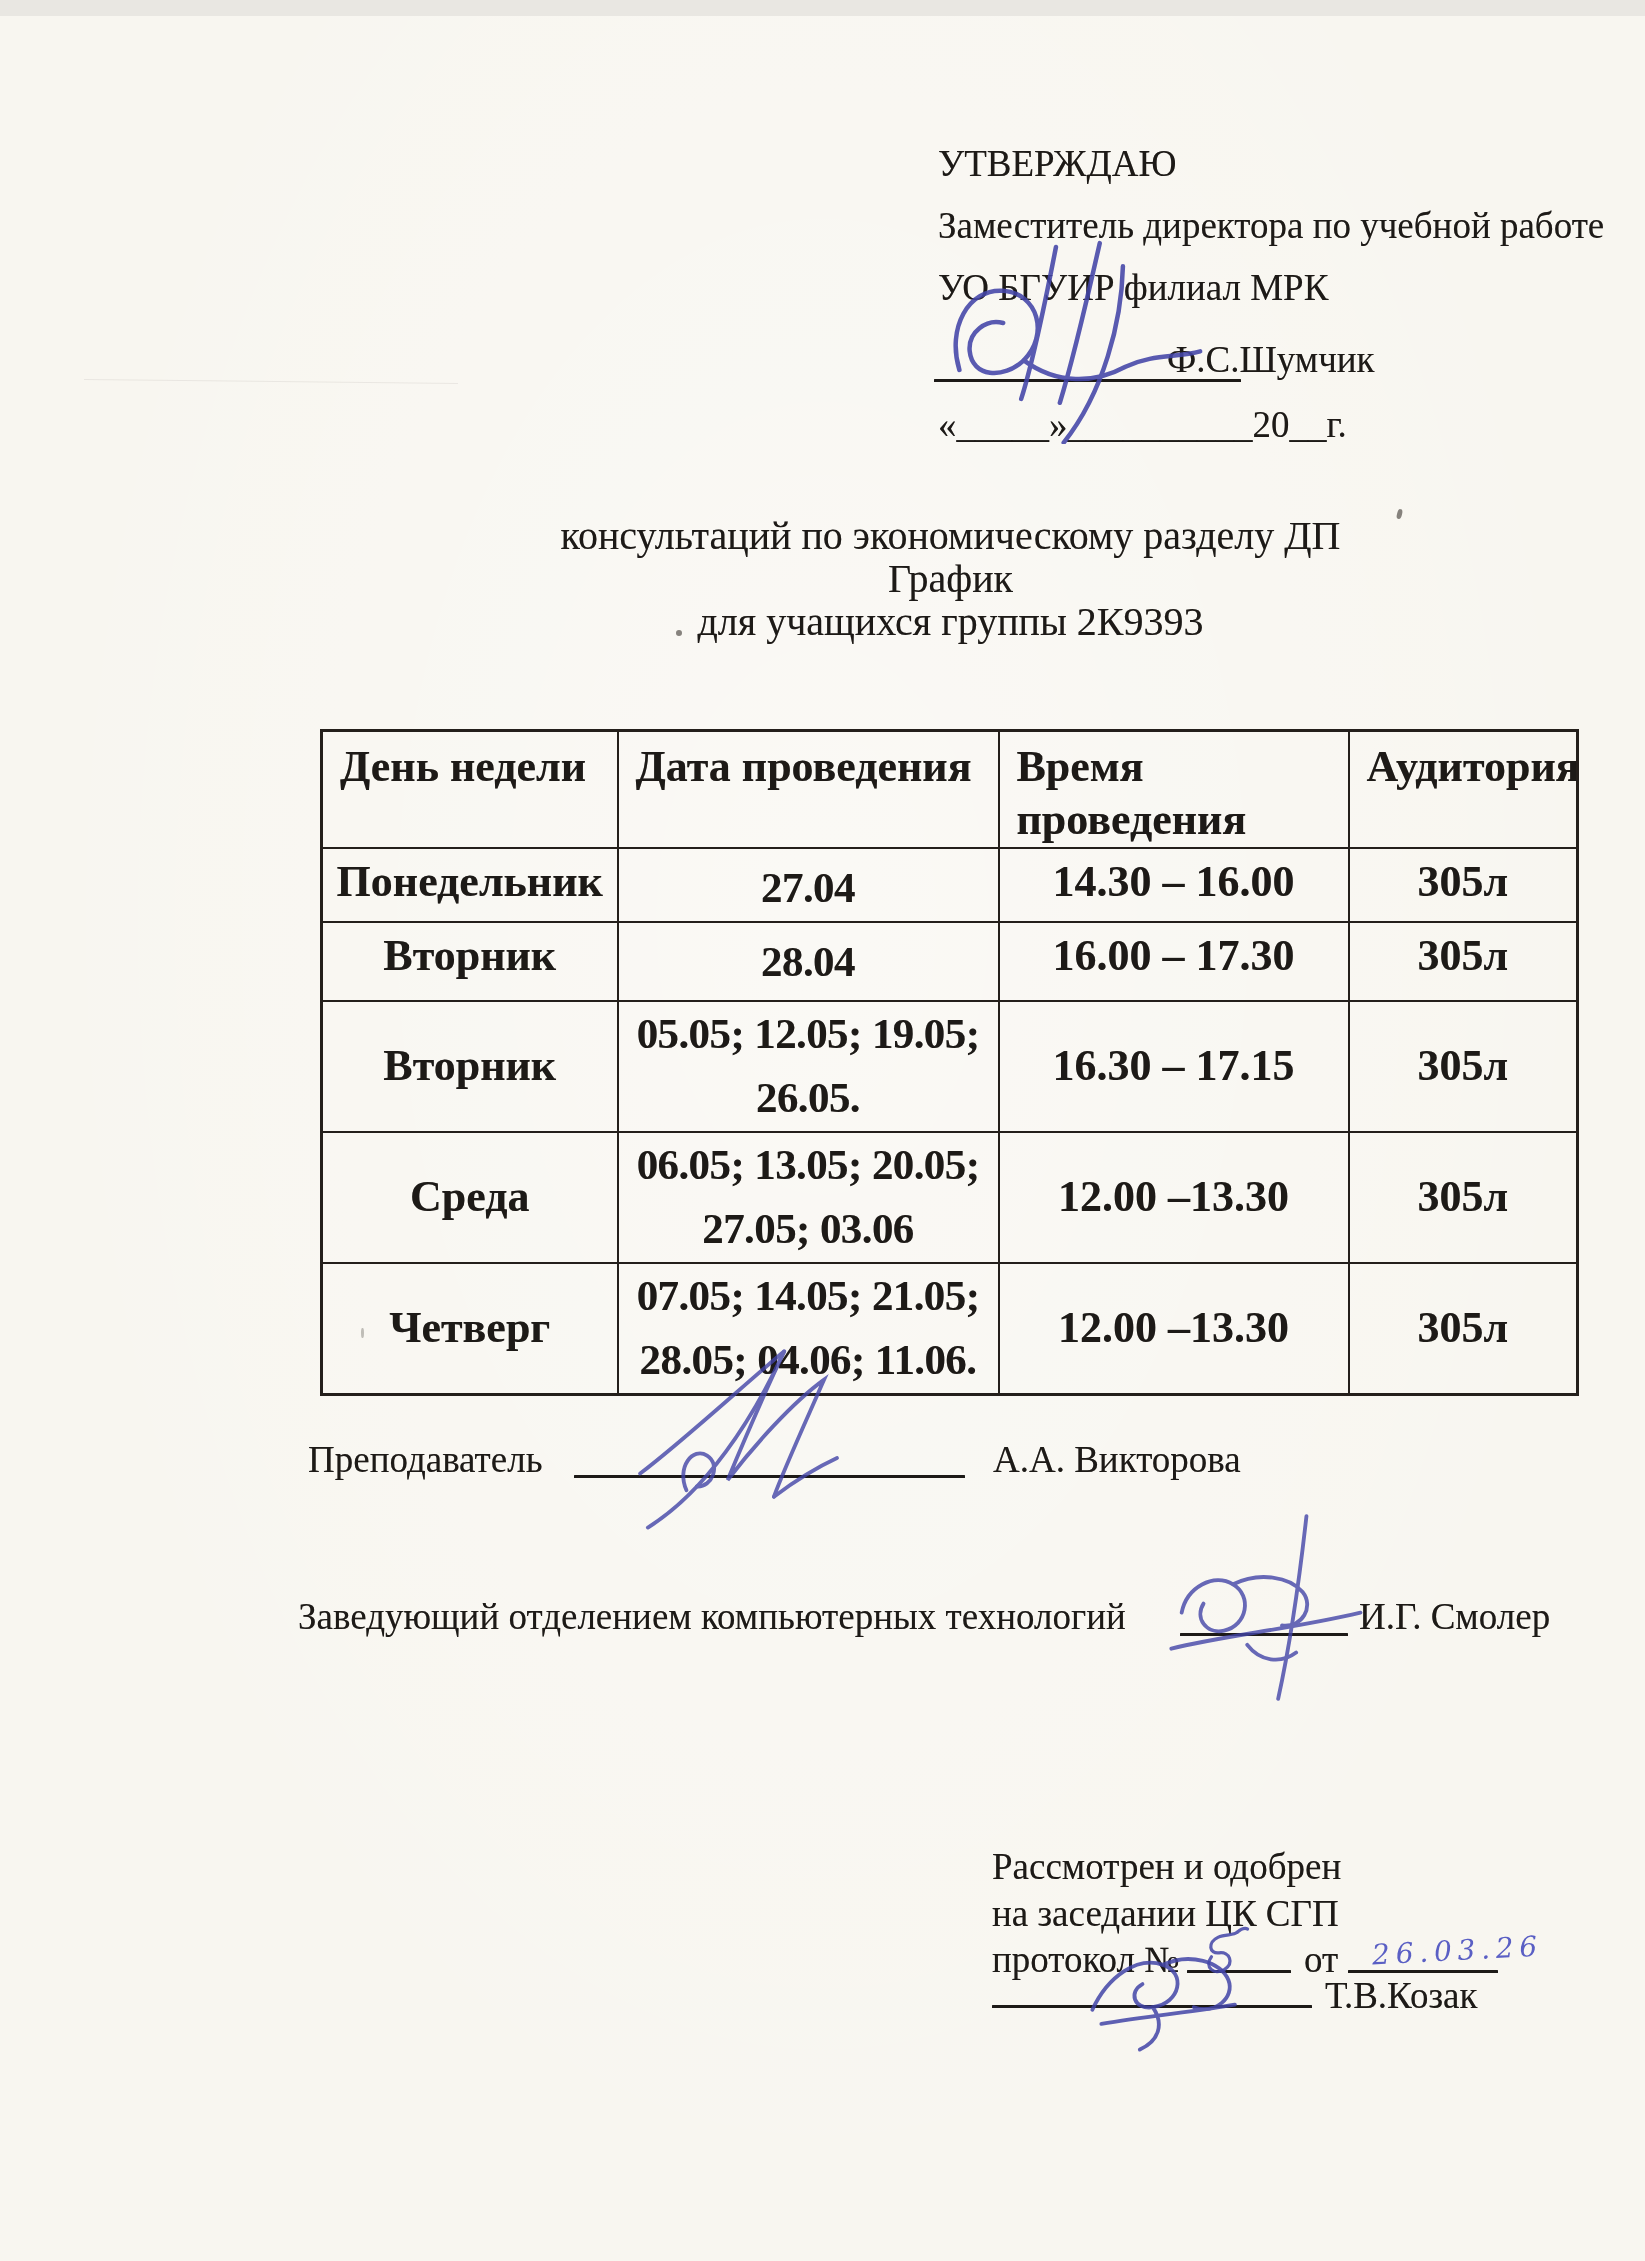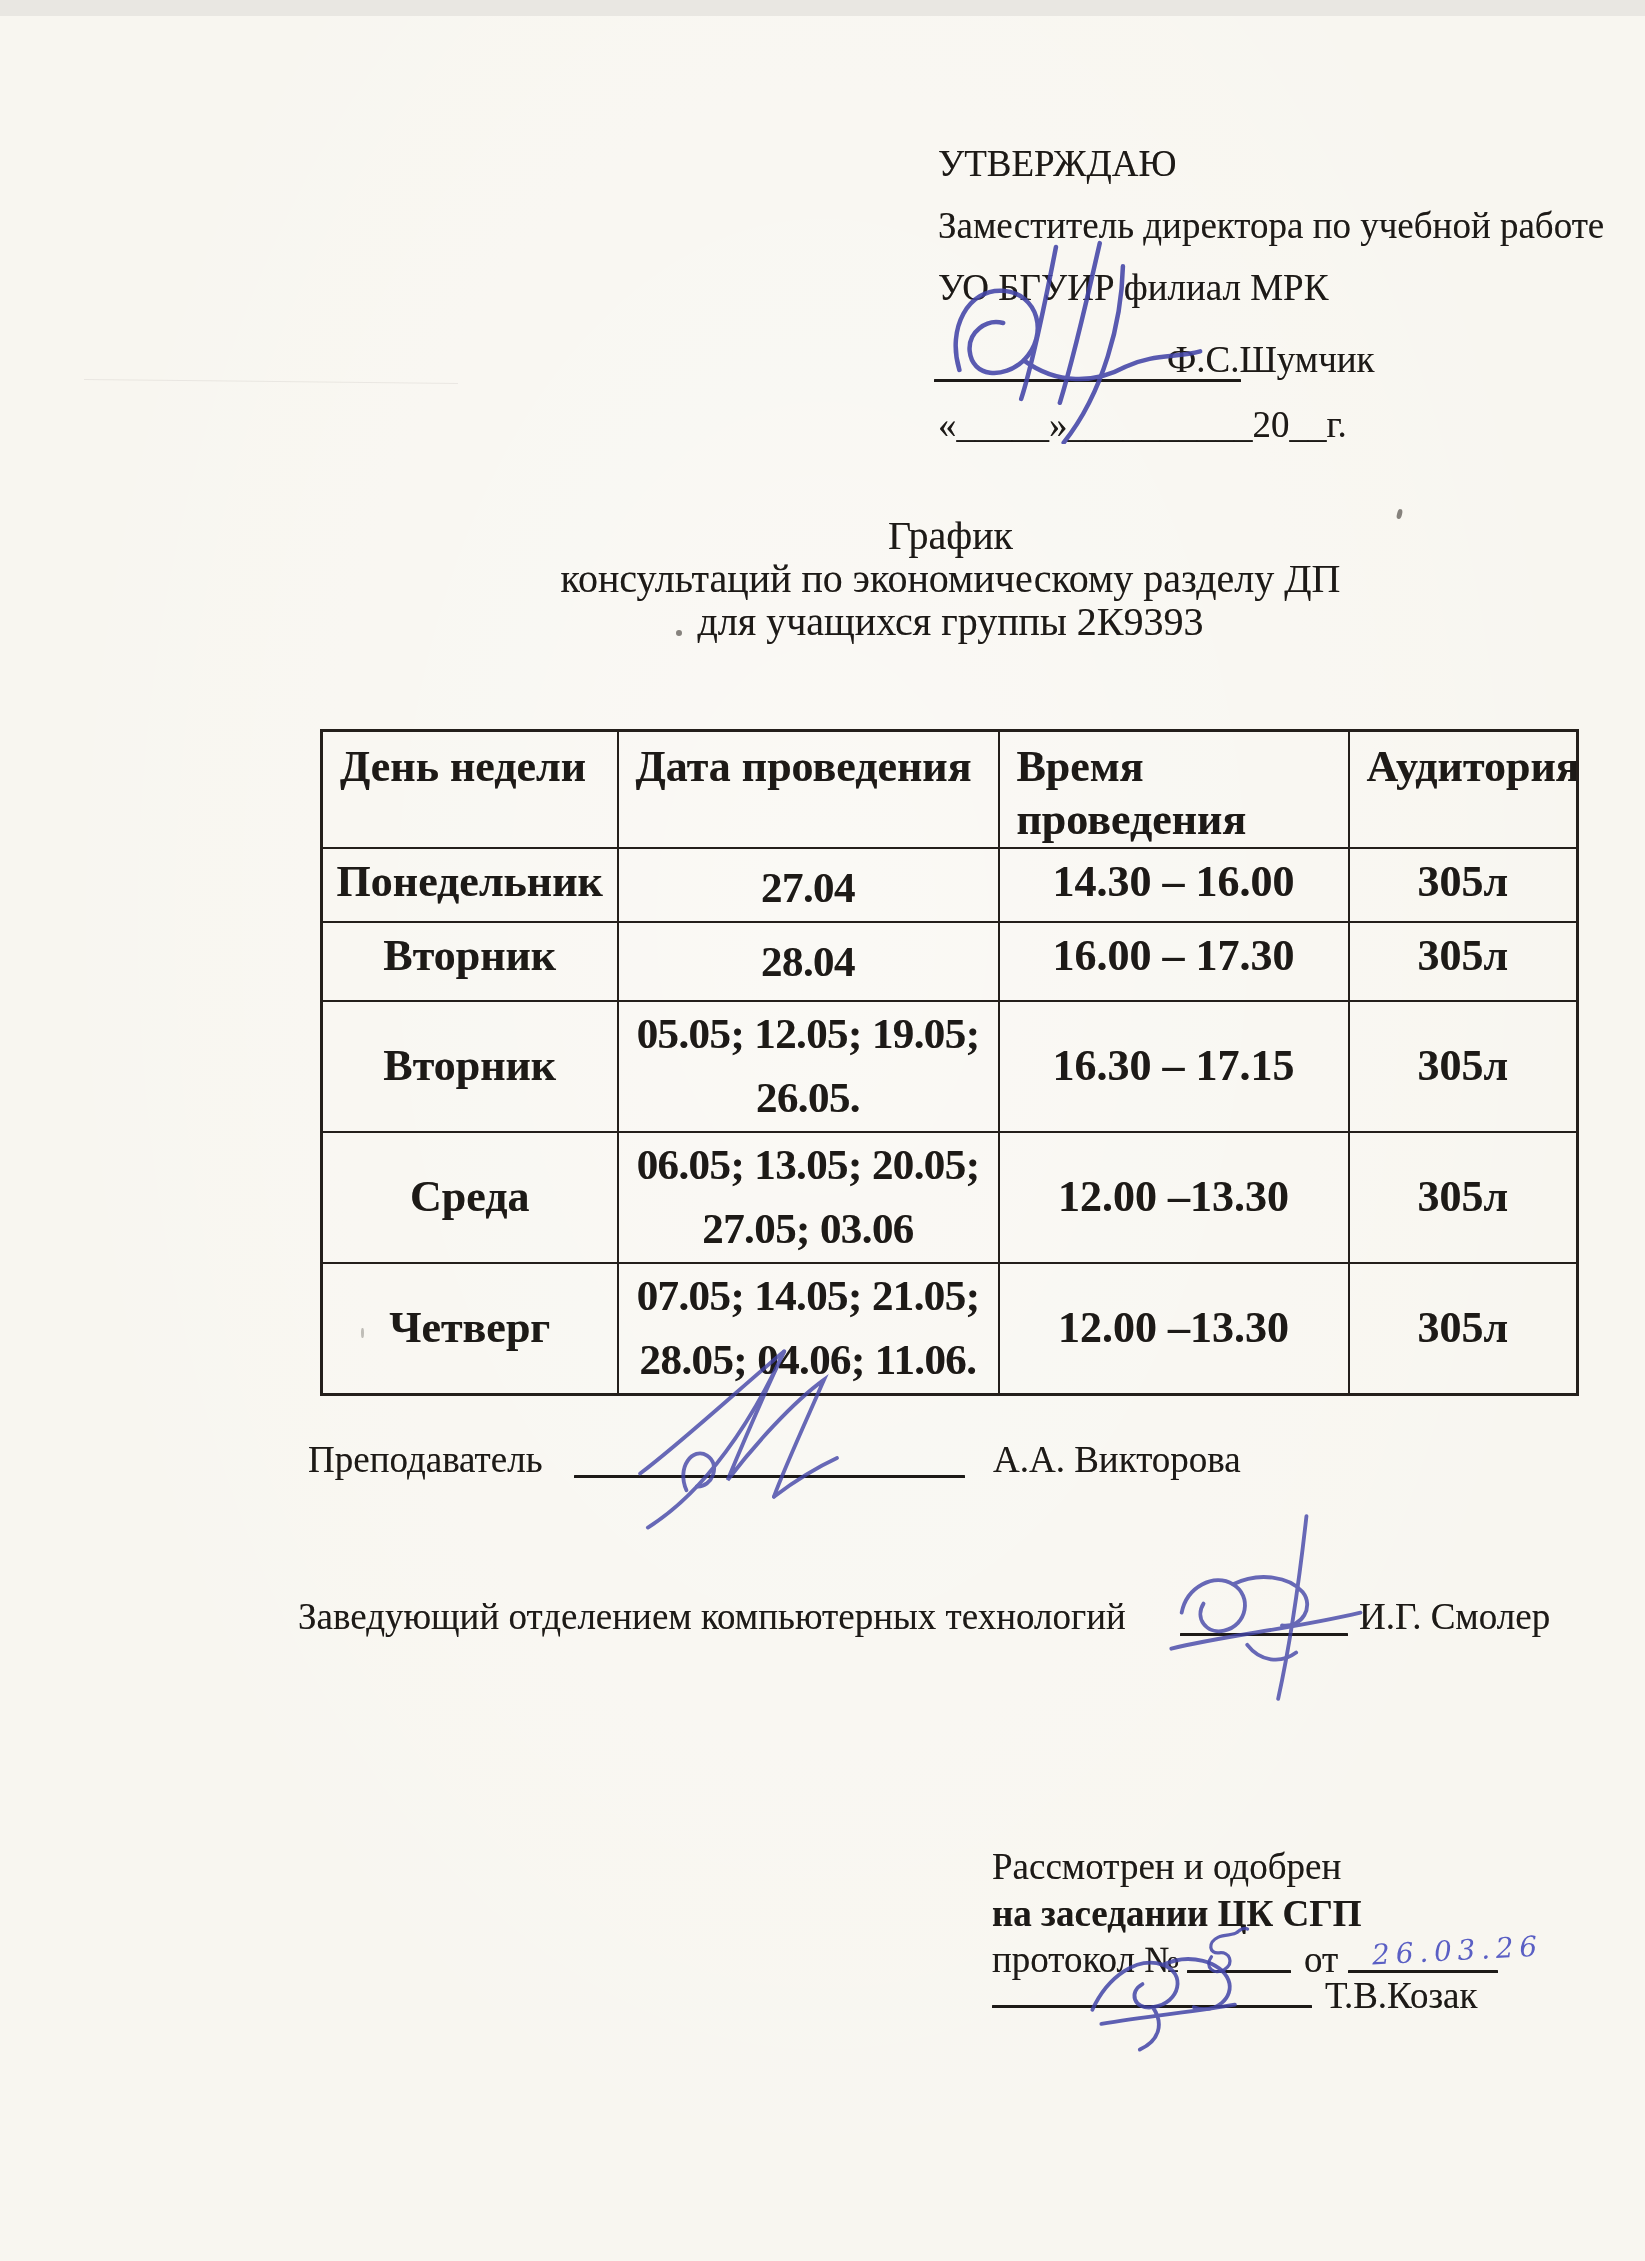--- a/index.html
+++ b/index.html
@@ -84,22 +84,22 @@
         <path d="M28,205 C8,140 42,78 96,82 C150,86 168,150 128,190 C96,220 48,216 44,176 C41,146 70,125 96,132"></path>
         <path d="M178,14 C164,86 140,200 124,250"></path>
         <path d="M246,8 C228,88 200,204 184,256"></path>
         <path d="M128,190 C180,228 238,226 286,200 C328,180 366,186 402,176"></path>
         <path d="M282,44 C280,130 252,240 190,318"></path>
       </svg>
     </div>
   </div>
 
   <div class="title-block">
+    <div>консультаций по экономическому разделу ДП</div>
     <div>График</div>
-    <div>консультаций по экономическому разделу ДП</div>
     <div>для учащихся группы 2К9393</div>
   </div>
 
   <table class="schedule">
     <colgroup>
       <col style="width:296px">
         <col style="width:381px">
         <col style="width:350px">
         <col style="width:229px">
     </colgroup>
@@ -167,21 +167,21 @@
         <path d="M58,158 C66,118 108,96 138,114 C168,132 160,178 124,186 C96,192 78,166 92,144"></path>
         <path d="M138,114 C178,94 226,102 246,126 C264,148 246,182 214,178"></path>
         <path d="M42,214 C120,194 226,184 336,158"></path>
         <path d="M160,208 C180,234 212,238 236,220"></path>
       </svg>
     </div>
   </div>
 
   <div>
     <div class="abs txt" style="left:992px;top:1829px;">Рассмотрен и одобрен</div>
-    <div class="abs txt" style="left:992px;top:1876px;font-weight:bold;">на заседании ЦК СГП</div>
+    <div class="abs txt" style="left:992px;top:1876px;">на заседании ЦК СГП</div>
     <div class="abs txt" style="left:992px;top:1922px;">протокол №</div>
     <div class="bar" style="left:1187px;top:1954px;width:104px;"></div>
     <div class="abs txt" style="left:1304px;top:1922px;">от</div>
     <div class="bar" style="left:1348px;top:1954px;width:150px;"></div>
     <div class="bar" style="left:992px;top:1989px;width:320px;"></div>
     <div class="abs txt" style="left:1325px;top:1958px;">Т.В.Козак</div>
 
     <div class="abs sig pen" style="left:1196px;top:1902px;width:58px;height:58px;">
       <svg viewBox="0 0 90 90" fill="none" stroke="currentColor" stroke-width="5" stroke-linecap="round" opacity="0.85">
         <path d="M24,60 C12,76 28,90 44,80 C60,70 52,52 36,54 C20,56 18,38 34,30 C46,24 58,28 64,22"></path>

